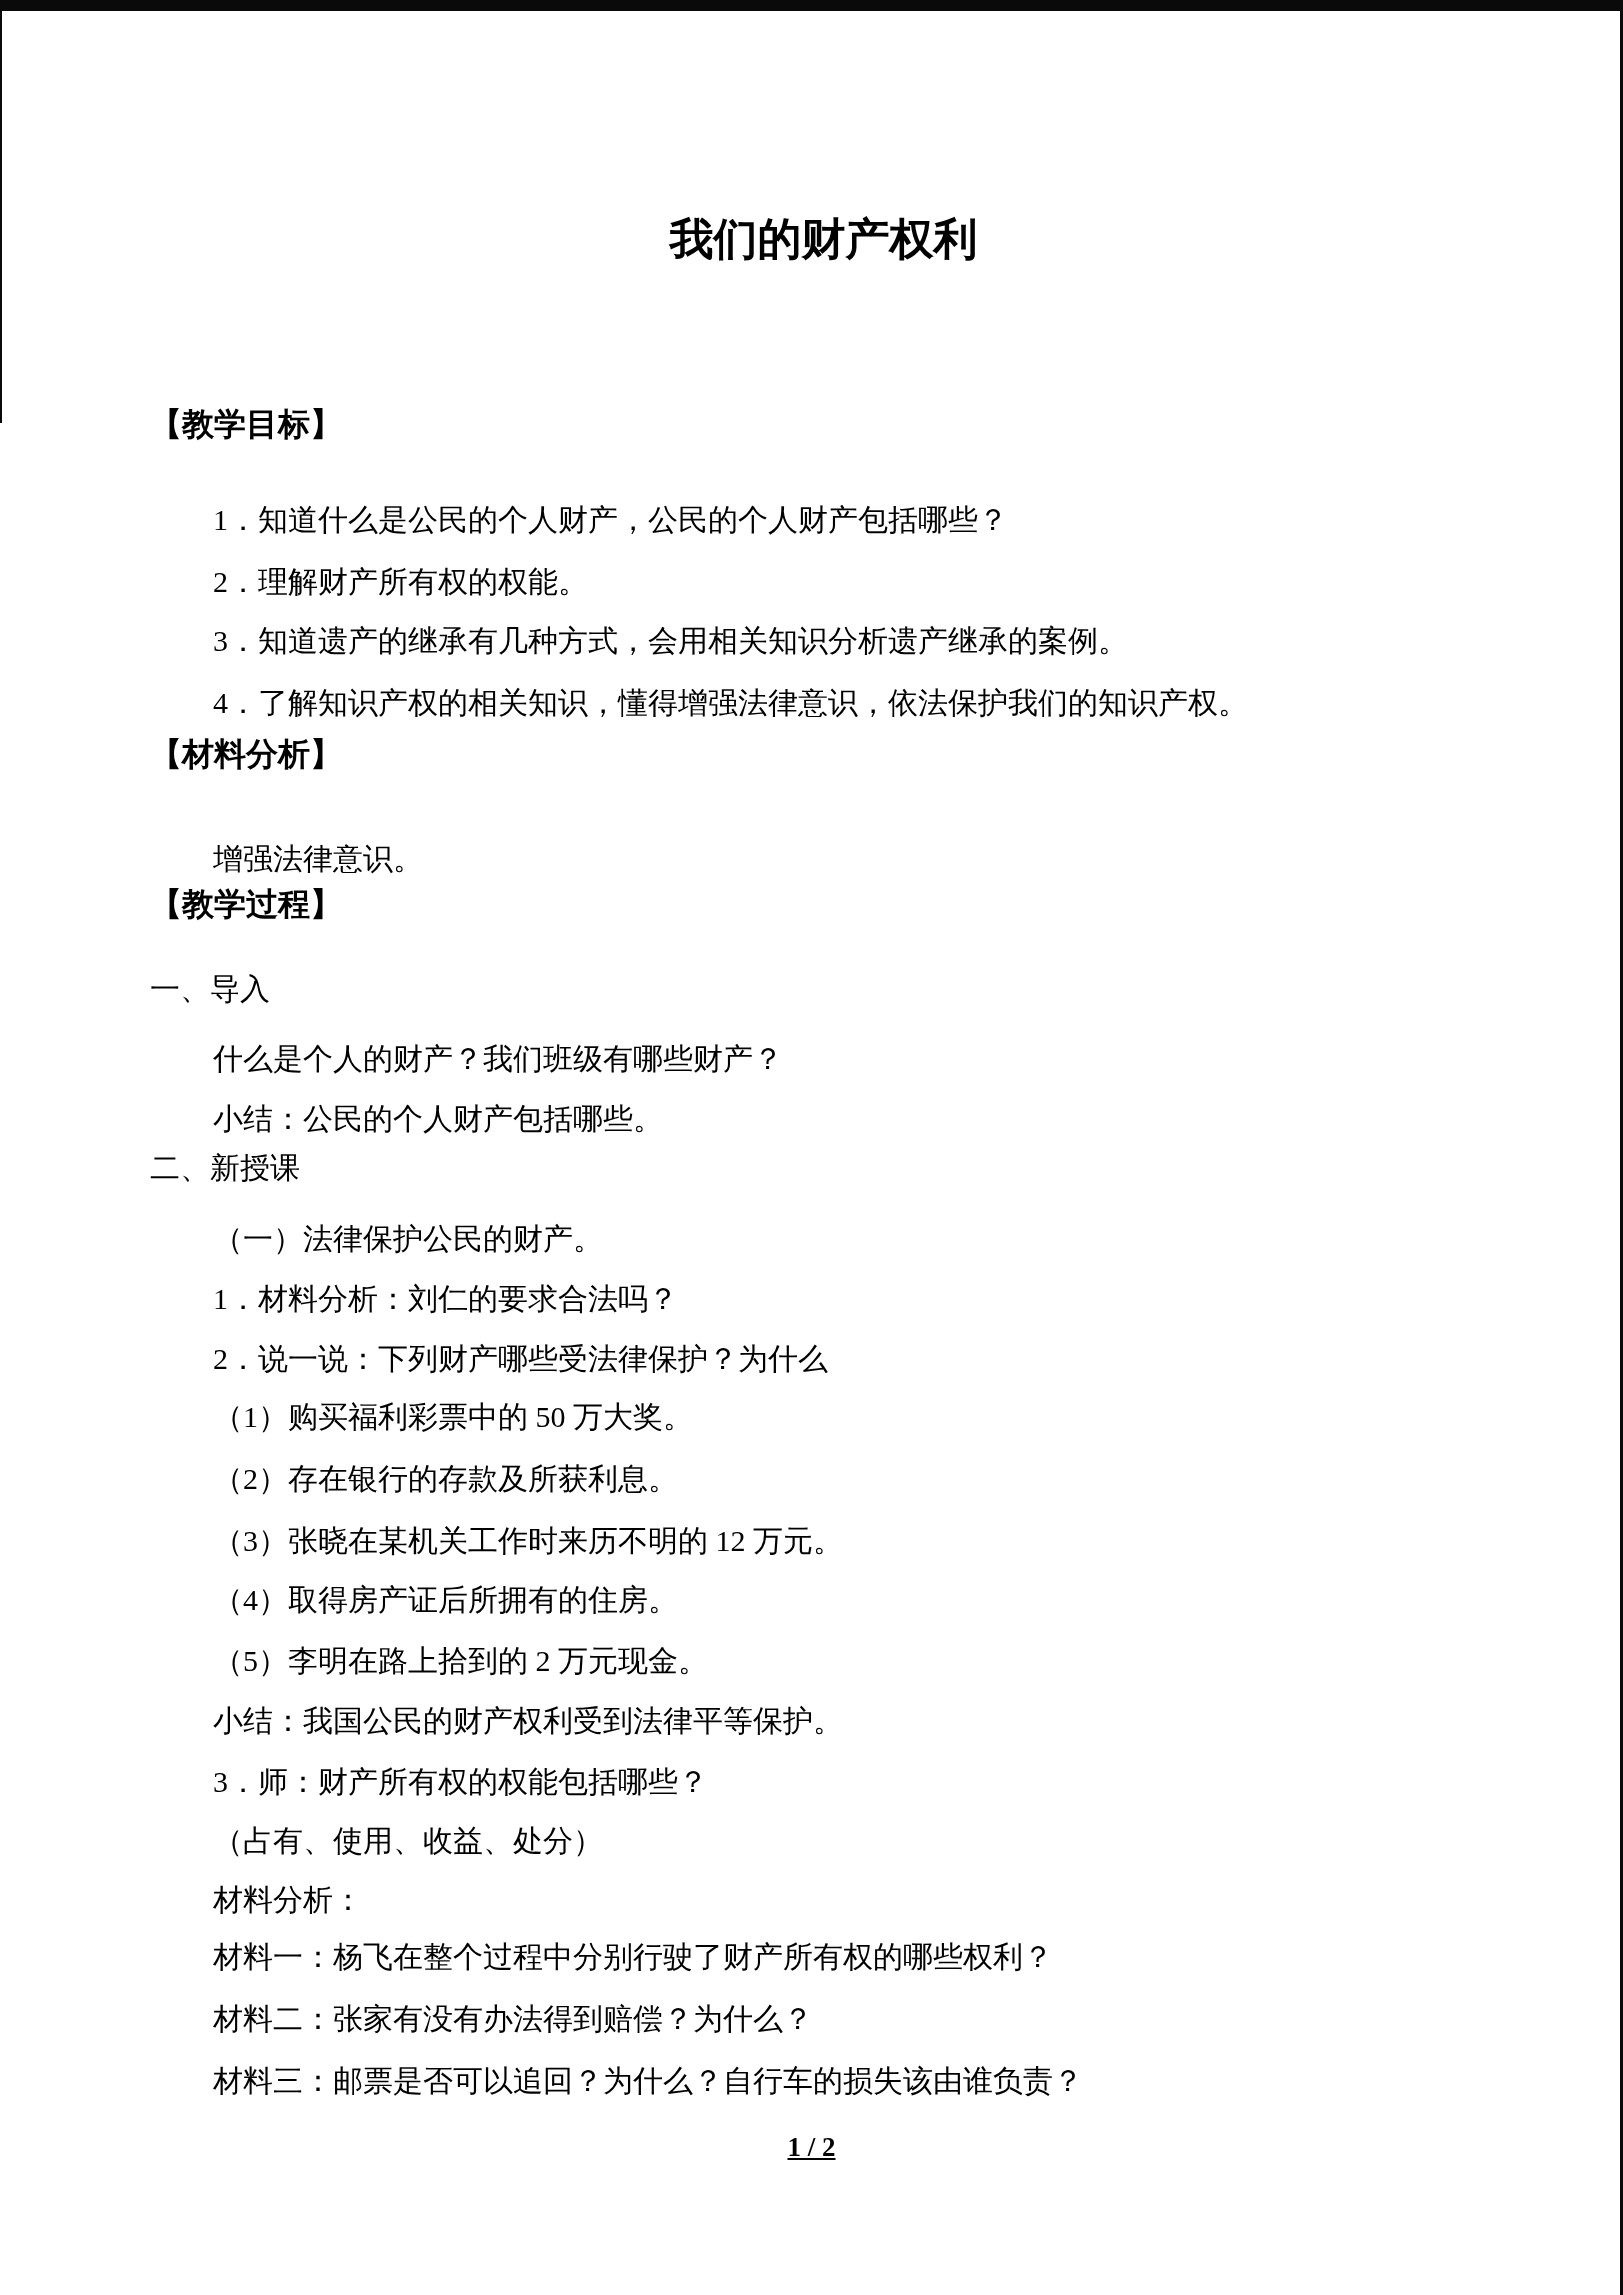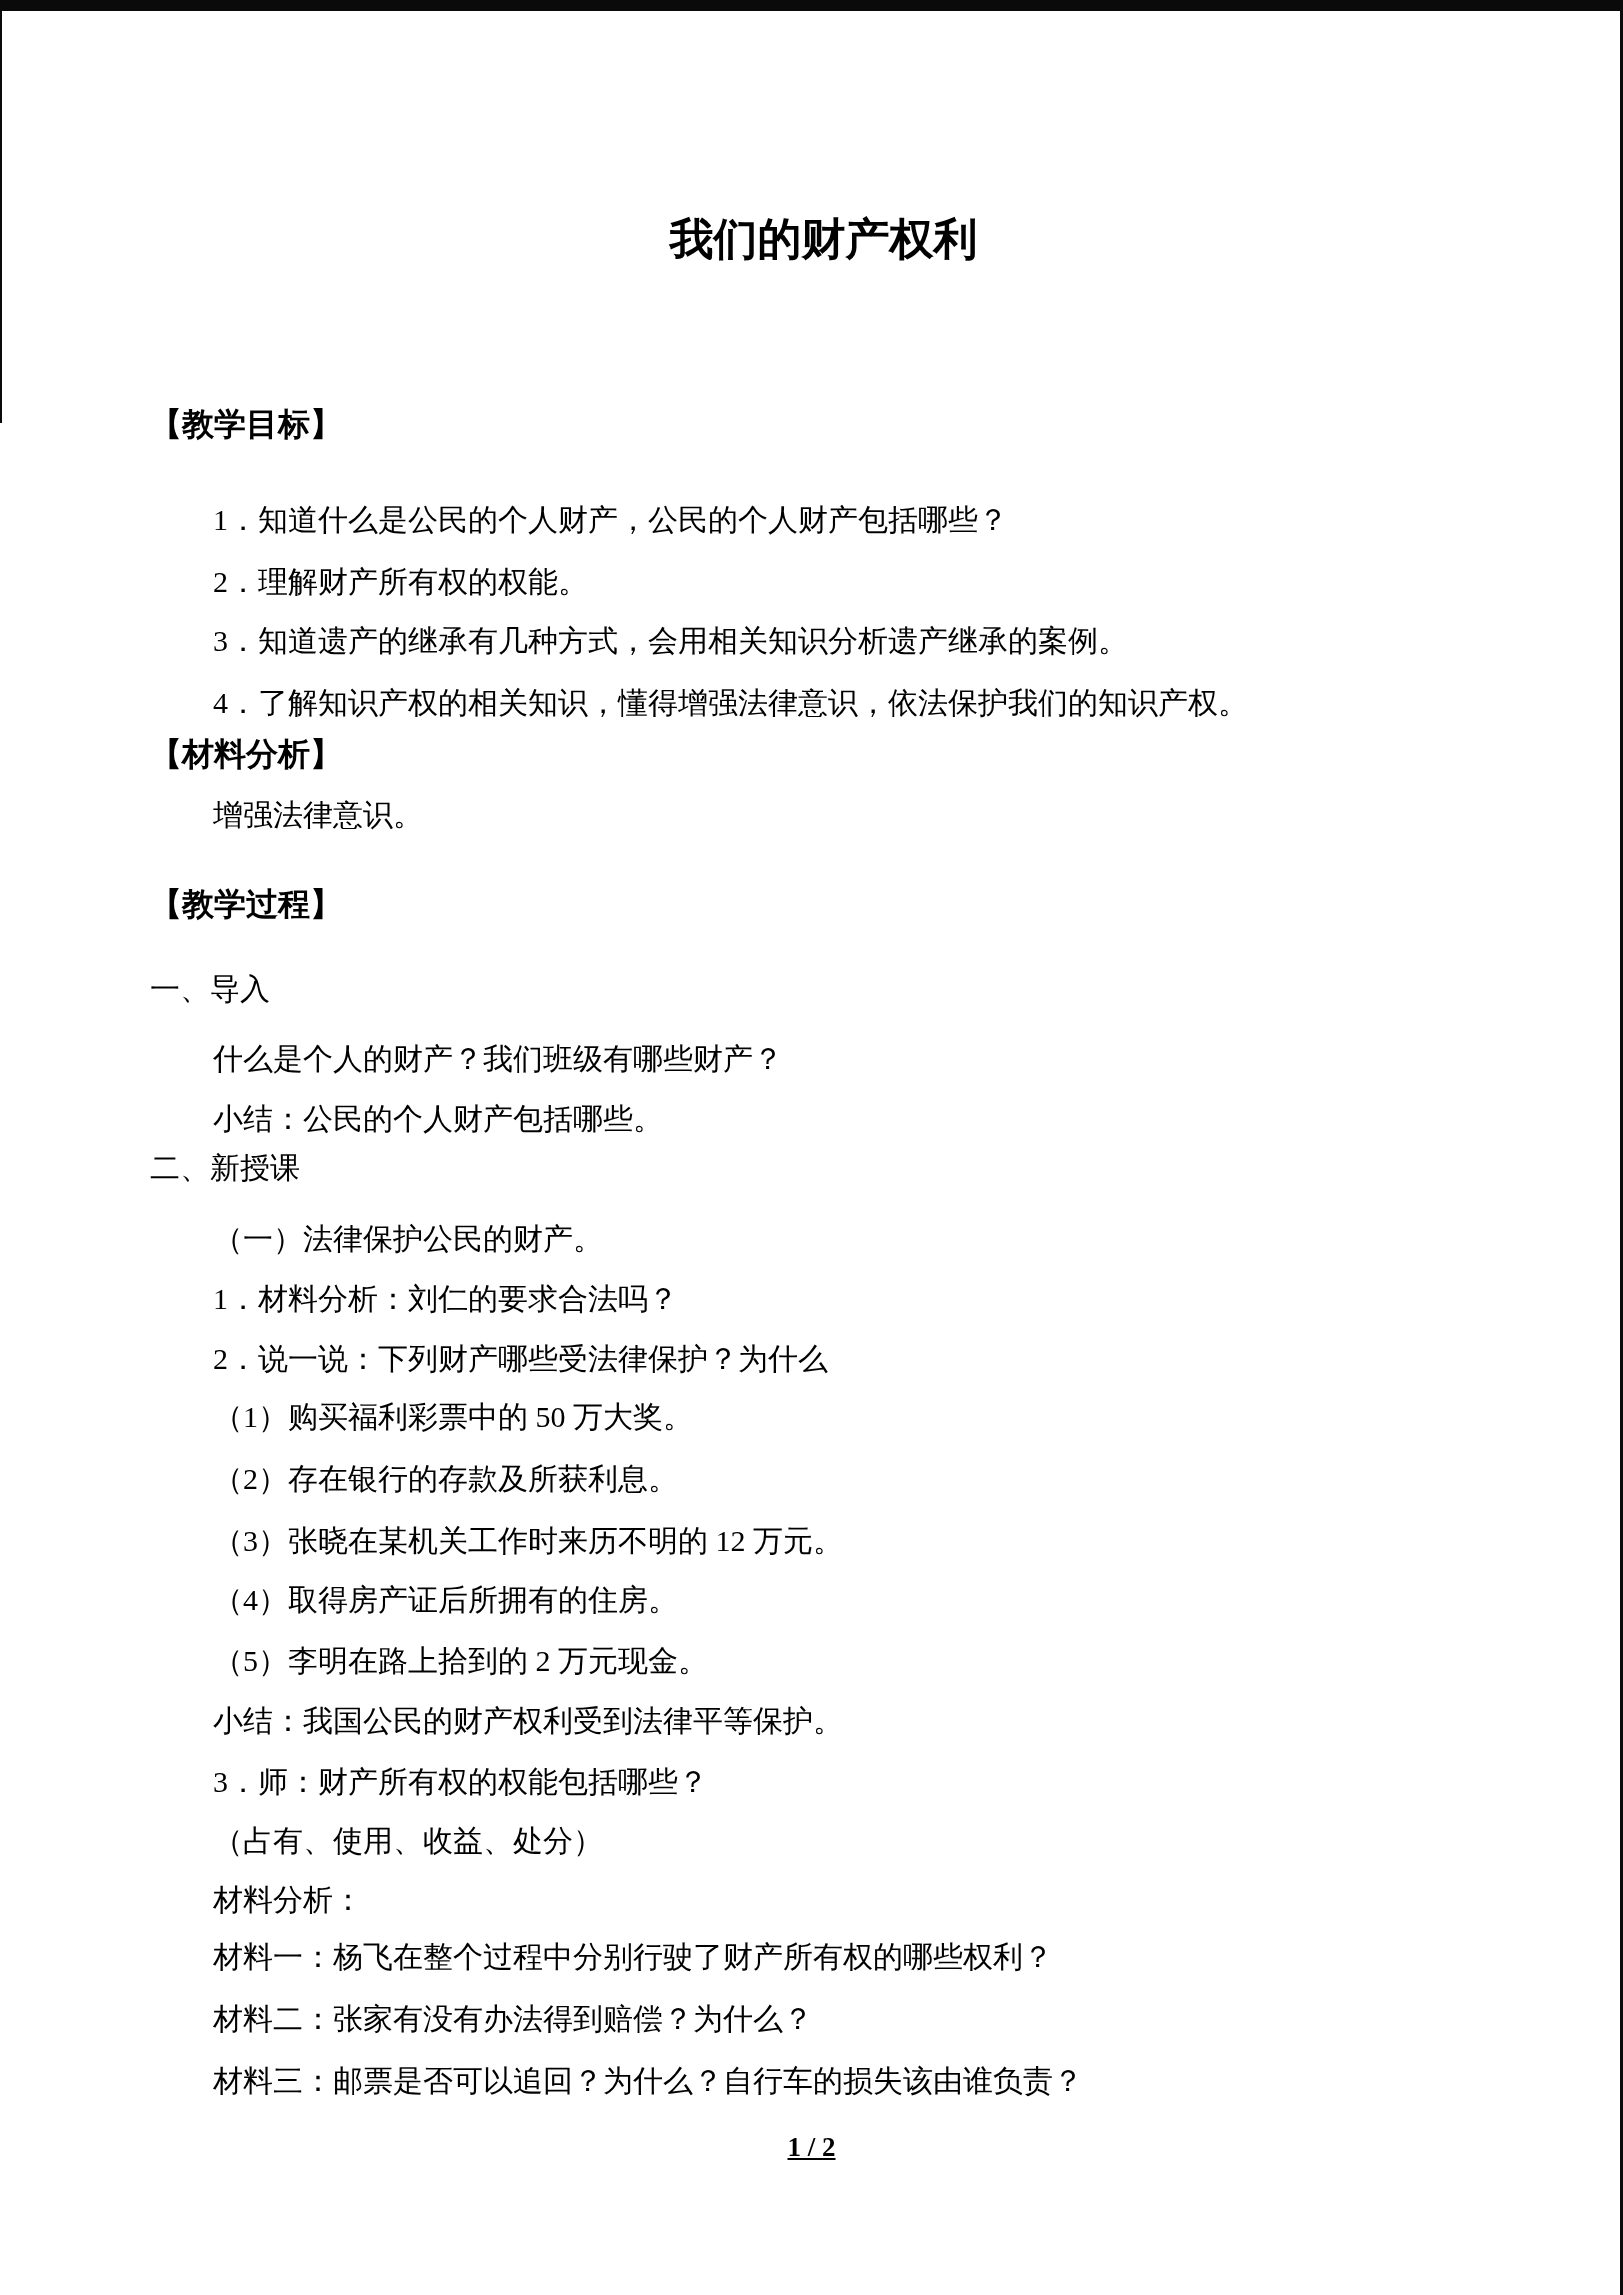--- a/index.html
+++ b/index.html
@@ -88,21 +88,21 @@
 
   <div class="line doc-title">我们的财产权利</div>
 
   <div class="line heading" style="top:402px">【教学目标】</div>
   <div class="line body-line" style="top:488px">1．知道什么是公民的个人财产，公民的个人财产包括哪些？</div>
   <div class="line body-line" style="top:550px">2．理解财产所有权的权能。</div>
   <div class="line body-line" style="top:609px">3．知道遗产的继承有几种方式，会用相关知识分析遗产继承的案例。</div>
   <div class="line body-line" style="top:671px">4．了解知识产权的相关知识，懂得增强法律意识，依法保护我们的知识产权。</div>
 
   <div class="line heading" style="top:732px">【材料分析】</div>
-  <div class="line body-line" style="top:783px">增强法律意识。</div>
+  <div class="line body-line" style="top:827px">增强法律意识。</div>
 
   <div class="line heading" style="top:882px">【教学过程】</div>
 
   <div class="line level0" style="top:968px">一、导入</div>
   <div class="line body-line" style="top:1027px">什么是个人的财产？我们班级有哪些财产？</div>
   <div class="line body-line" style="top:1087px">小结：公民的个人财产包括哪些。</div>
 
   <div class="line level0" style="top:1147px">二、新授课</div>
   <div class="line body-line" style="top:1207px">（一）法律保护公民的财产。</div>
   <div class="line body-line" style="top:1267px">1．材料分析：刘仁的要求合法吗？</div>

